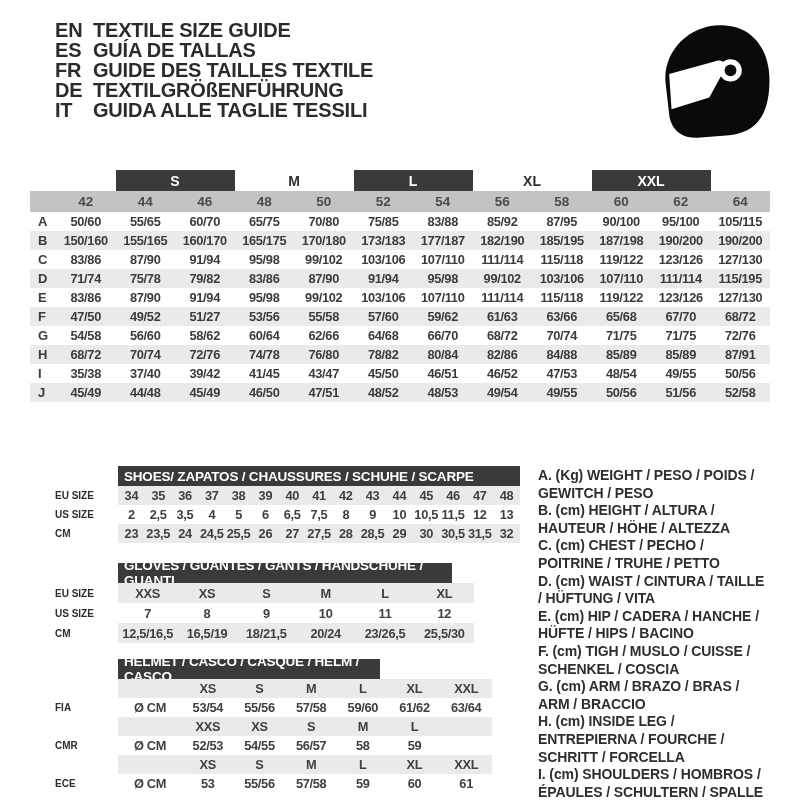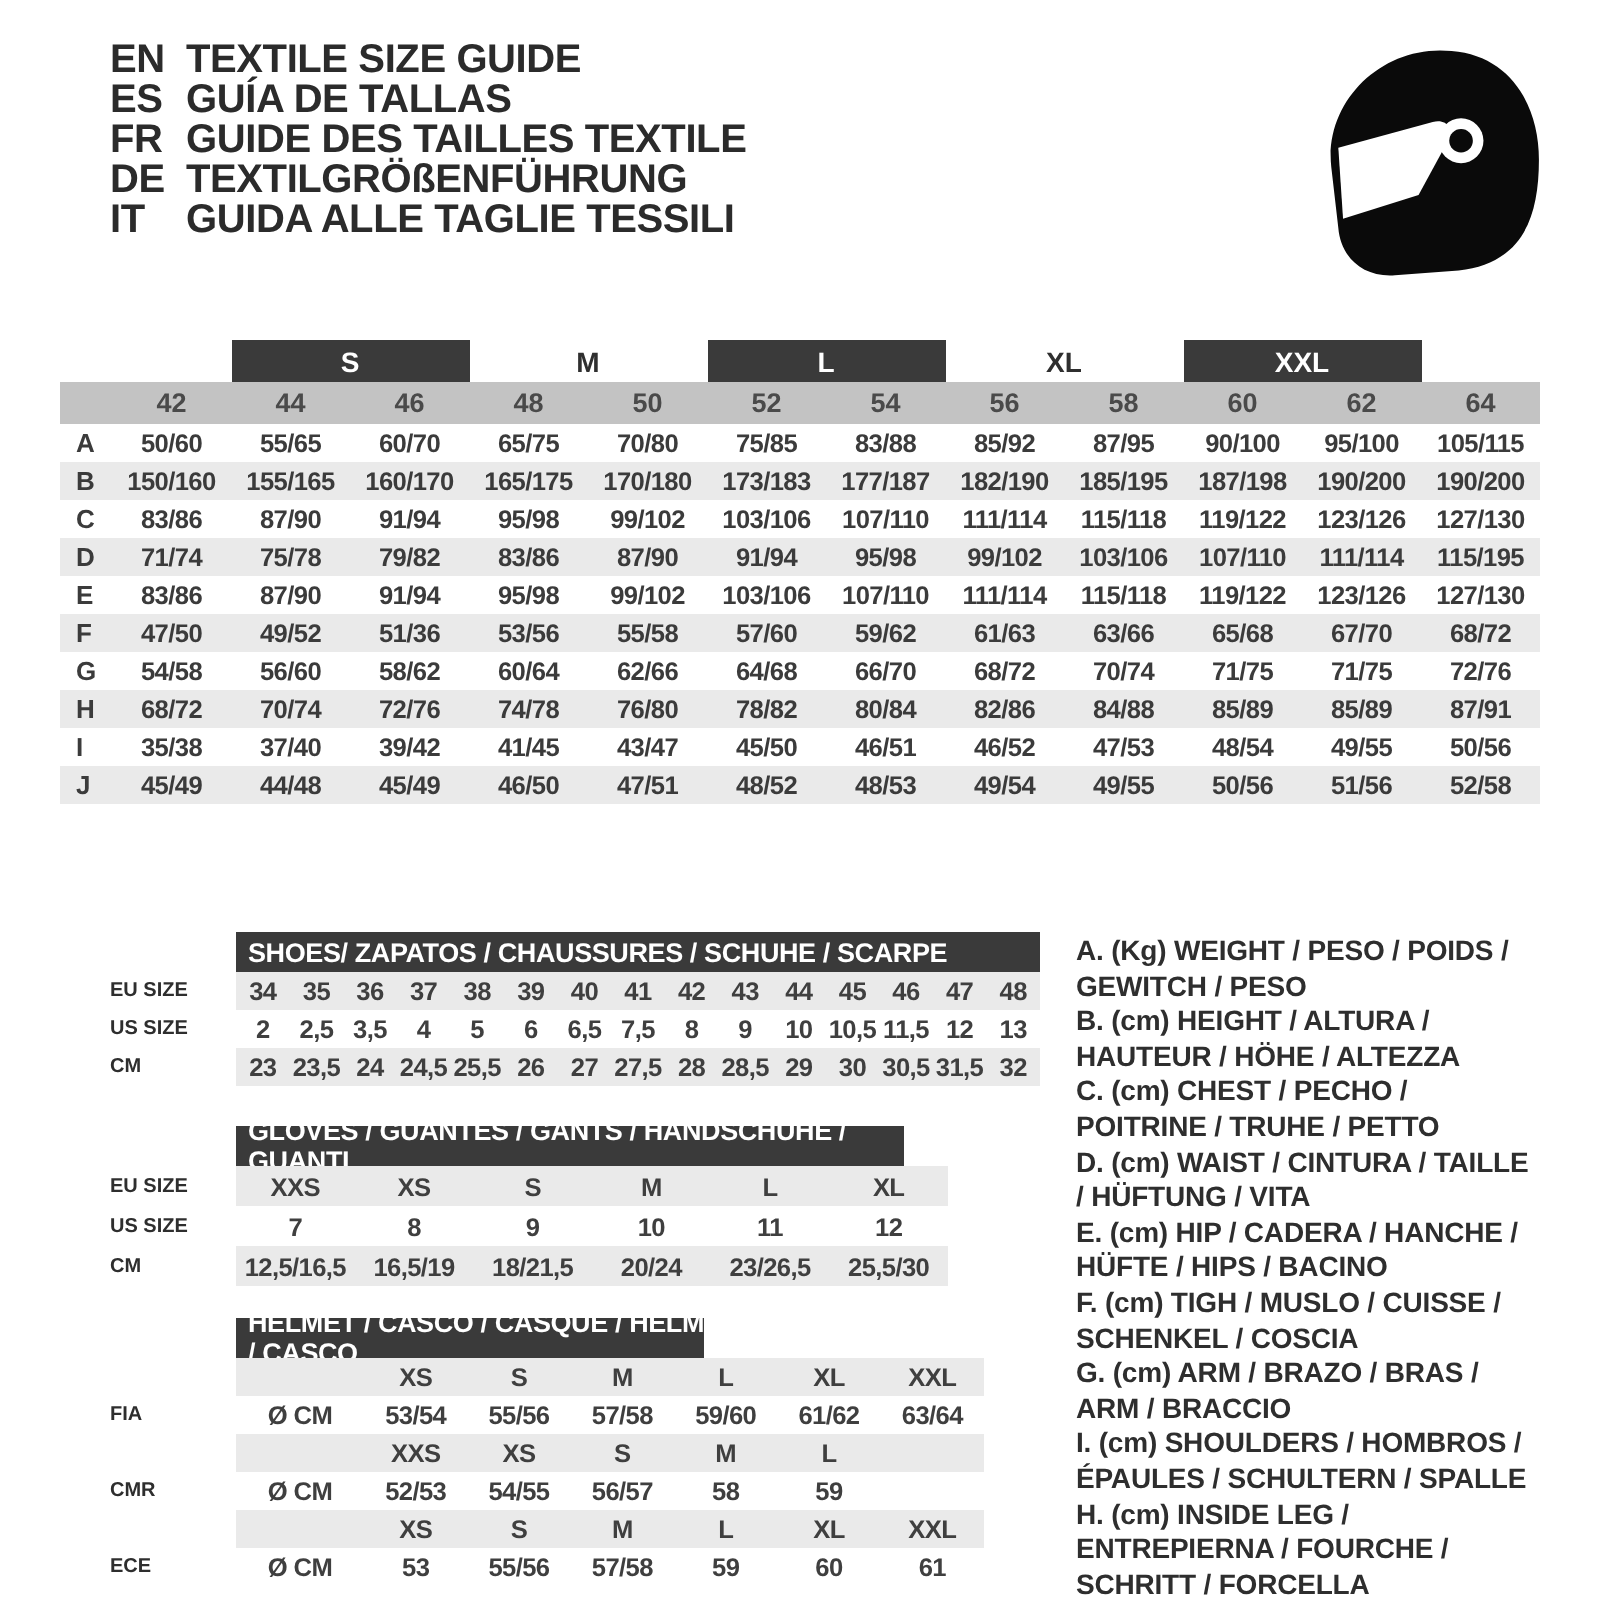--- a/index.html
+++ b/index.html
@@ -29,21 +29,21 @@
   .bottom{display:flex;margin-top:64px;}
   .left-tables{width:508px;flex:0 0 508px;}
   .legend{flex:1;padding-top:1px;}
   .legend-line{font-size:14px;line-height:17.6px;color:#2e2e2e;letter-spacing:-0.1px;}
   .sub-table .bar{
     margin-left:88px;height:20px;background:#3a3a3a;color:#fff;font-size:13.5px;
     display:flex;align-items:center;padding-left:6px;box-sizing:border-box;letter-spacing:-0.2px;
   }
   .shoes-bar{width:402px;}
   .gloves-bar{width:334px;}
-  .helmet-bar{width:234px;}
+  .helmet-bar{width:262px;}
   .gloves-table{margin-top:20px;}
   .helmet-table{margin-top:16px;}
   .st-row{display:flex;align-items:center;}
   .st-label{width:88px;flex:0 0 88px;font-size:10px;box-sizing:border-box;padding-left:25px;color:#2e2e2e;}
   .st-vals{display:grid;height:19px;align-items:center;font-size:12.8px;letter-spacing:-0.3px;color:#3f3f3f;}
   .st-vals.stripe{background:#eaeaea;}
   .shoes-grid{width:402px;grid-template-columns:repeat(15,1fr);}
   .gloves-grid{width:356px;grid-template-columns:repeat(6,1fr);}
   .helmet-grid{width:374px;grid-template-columns:64px repeat(6,1fr);}
   .st-cell{text-align:center;}
@@ -184,21 +184,21 @@
         <div class="mt-cell">111/114</div>
         <div class="mt-cell">115/118</div>
         <div class="mt-cell">119/122</div>
         <div class="mt-cell">123/126</div>
         <div class="mt-cell">127/130</div>
       </div>
       <div class="mt-row mt-data stripe">
         <div class="mt-cell mt-label">F</div>
         <div class="mt-cell">47/50</div>
         <div class="mt-cell">49/52</div>
-        <div class="mt-cell">51/36</div>
+        <div class="mt-cell">51/27</div>
         <div class="mt-cell">53/56</div>
         <div class="mt-cell">55/58</div>
         <div class="mt-cell">57/60</div>
         <div class="mt-cell">59/62</div>
         <div class="mt-cell">61/63</div>
         <div class="mt-cell">63/66</div>
         <div class="mt-cell">65/68</div>
         <div class="mt-cell">67/70</div>
         <div class="mt-cell">68/72</div>
       </div>
@@ -452,19 +452,19 @@
 
     </div>
     <div class="legend" id="legend">
         <div class="legend-line">A. (Kg) WEIGHT / PESO / POIDS / GEWITCH / PESO</div>
         <div class="legend-line">B. (cm) HEIGHT / ALTURA / HAUTEUR / HÖHE / ALTEZZA</div>
         <div class="legend-line">C. (cm) CHEST / PECHO / POITRINE / TRUHE / PETTO</div>
         <div class="legend-line">D. (cm) WAIST / CINTURA / TAILLE / HÜFTUNG / VITA</div>
         <div class="legend-line">E. (cm) HIP / CADERA / HANCHE / HÜFTE / HIPS / BACINO</div>
         <div class="legend-line">F. (cm) TIGH / MUSLO / CUISSE / SCHENKEL / COSCIA</div>
         <div class="legend-line">G. (cm) ARM / BRAZO / BRAS / ARM / BRACCIO</div>
+        <div class="legend-line">H. (cm) INSIDE LEG / ENTREPIERNA / FOURCHE / SCHRITT / FORCELLA</div>
         <div class="legend-line">I. (cm) SHOULDERS / HOMBROS / ÉPAULES / SCHULTERN / SPALLE</div>
-        <div class="legend-line">H. (cm) INSIDE LEG / ENTREPIERNA / FOURCHE / SCHRITT / FORCELLA</div>
         <div class="legend-line">J. (cm) BACK / ESPALDA / DOS / ZURÜCK / INDIETRO</div>
       </div>
   </div>
 
 </div>
 
 </body></html>

